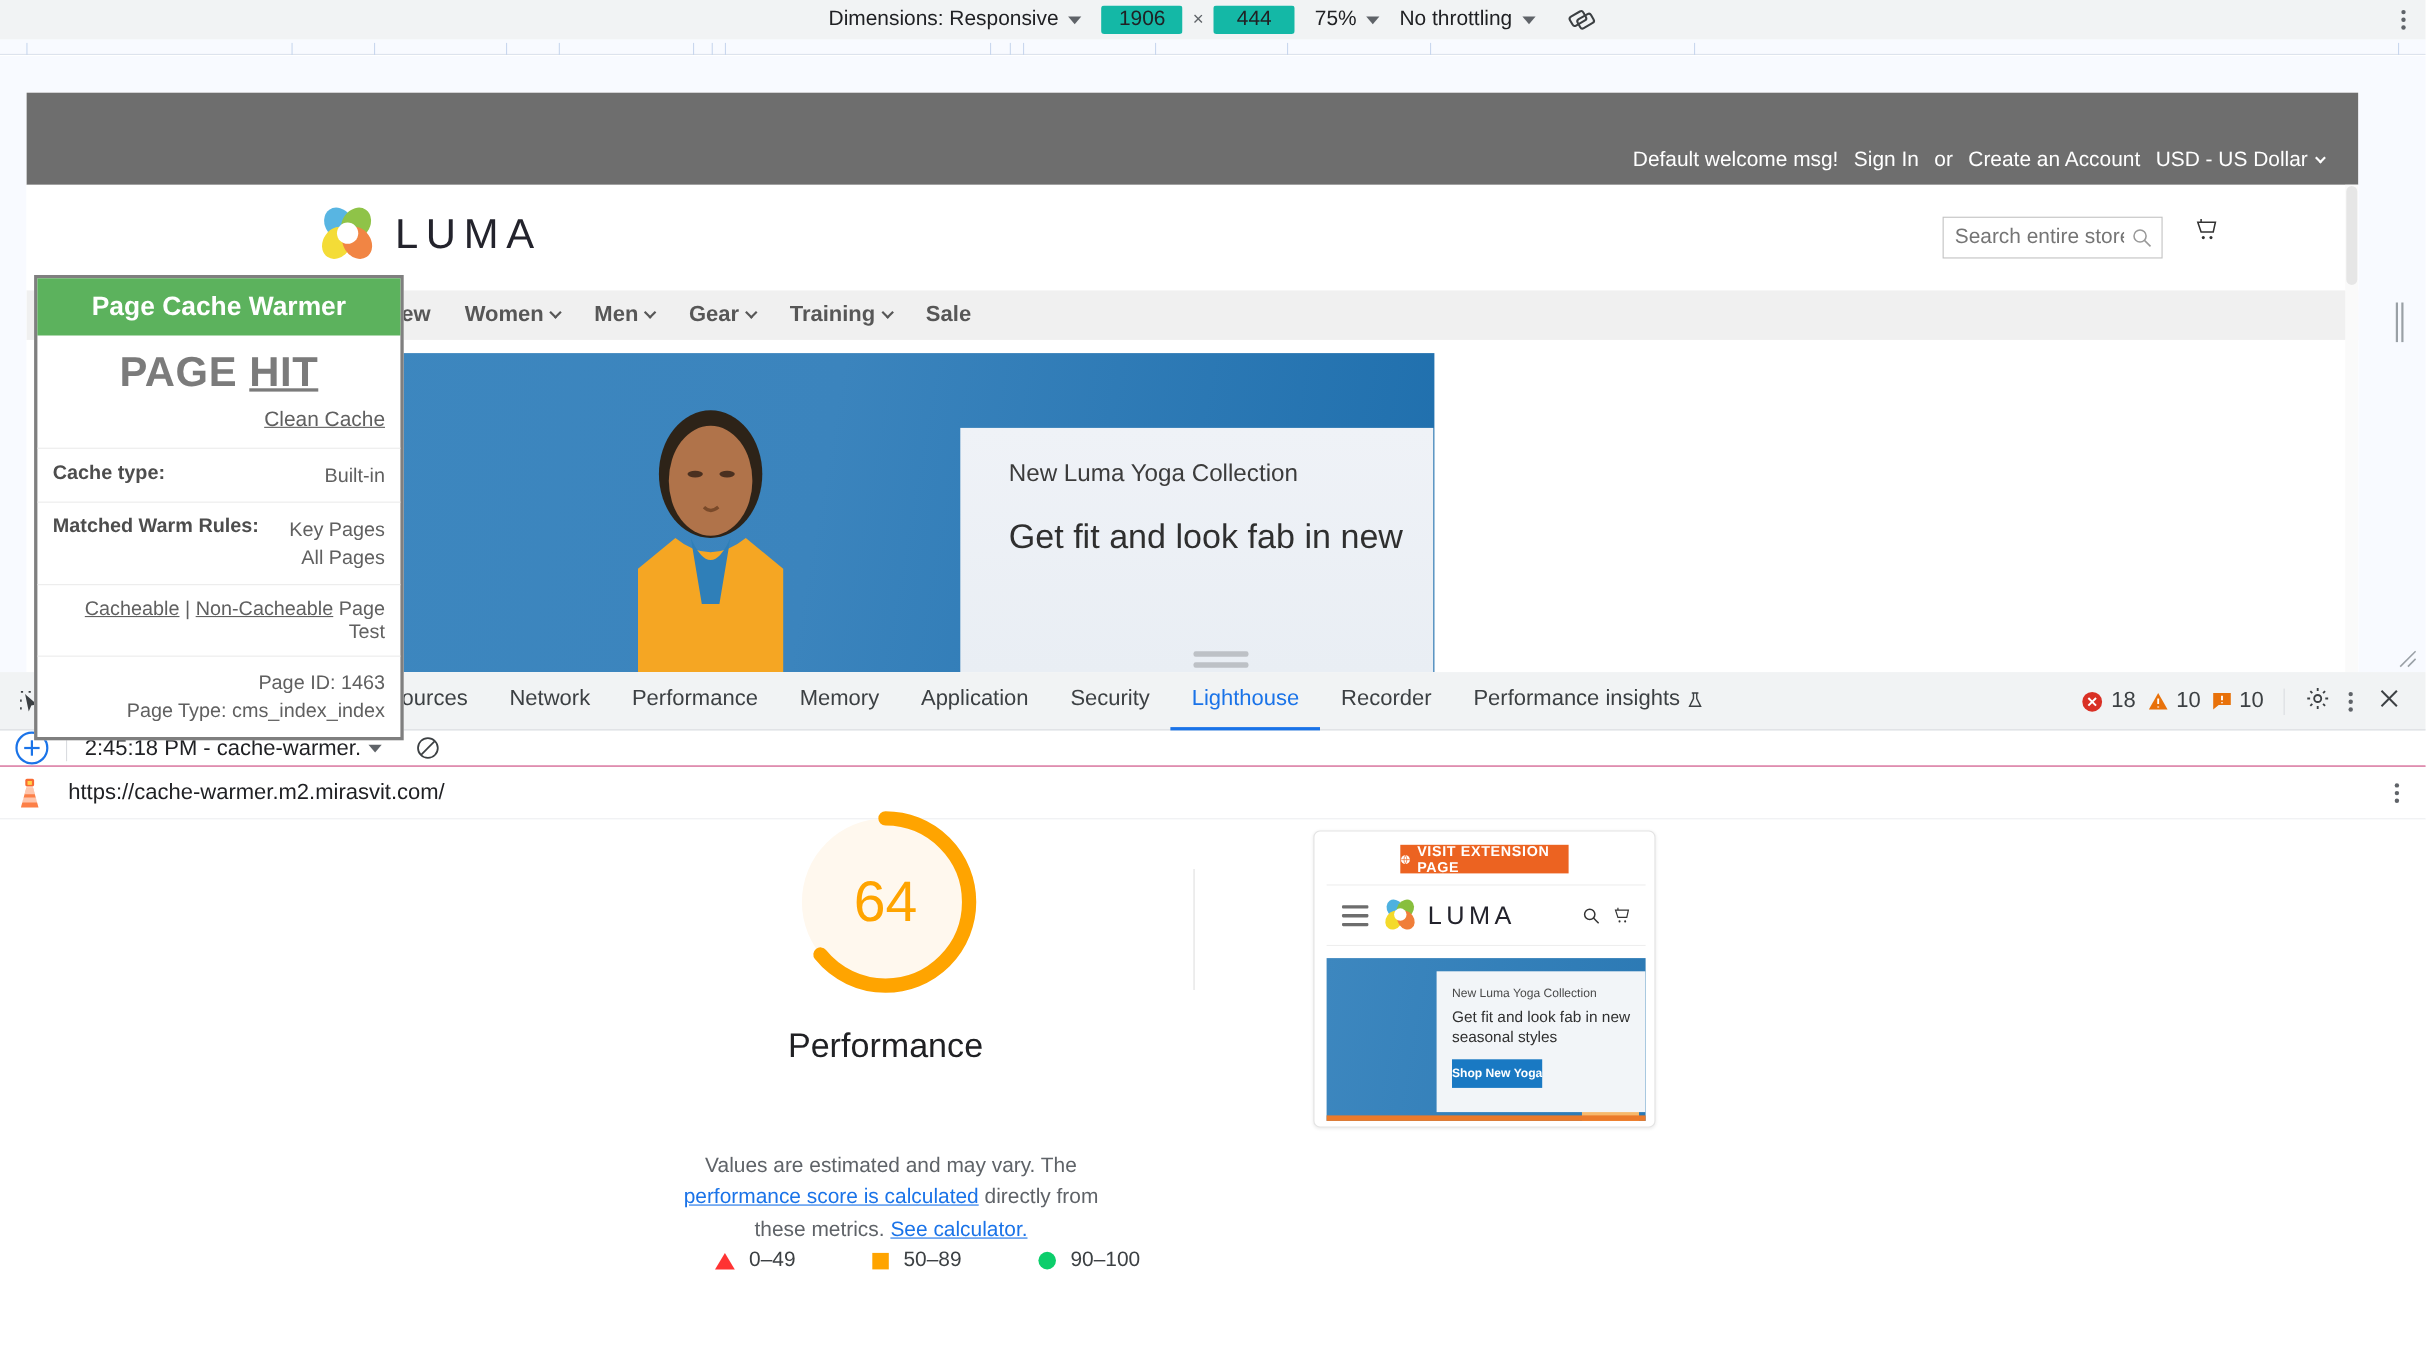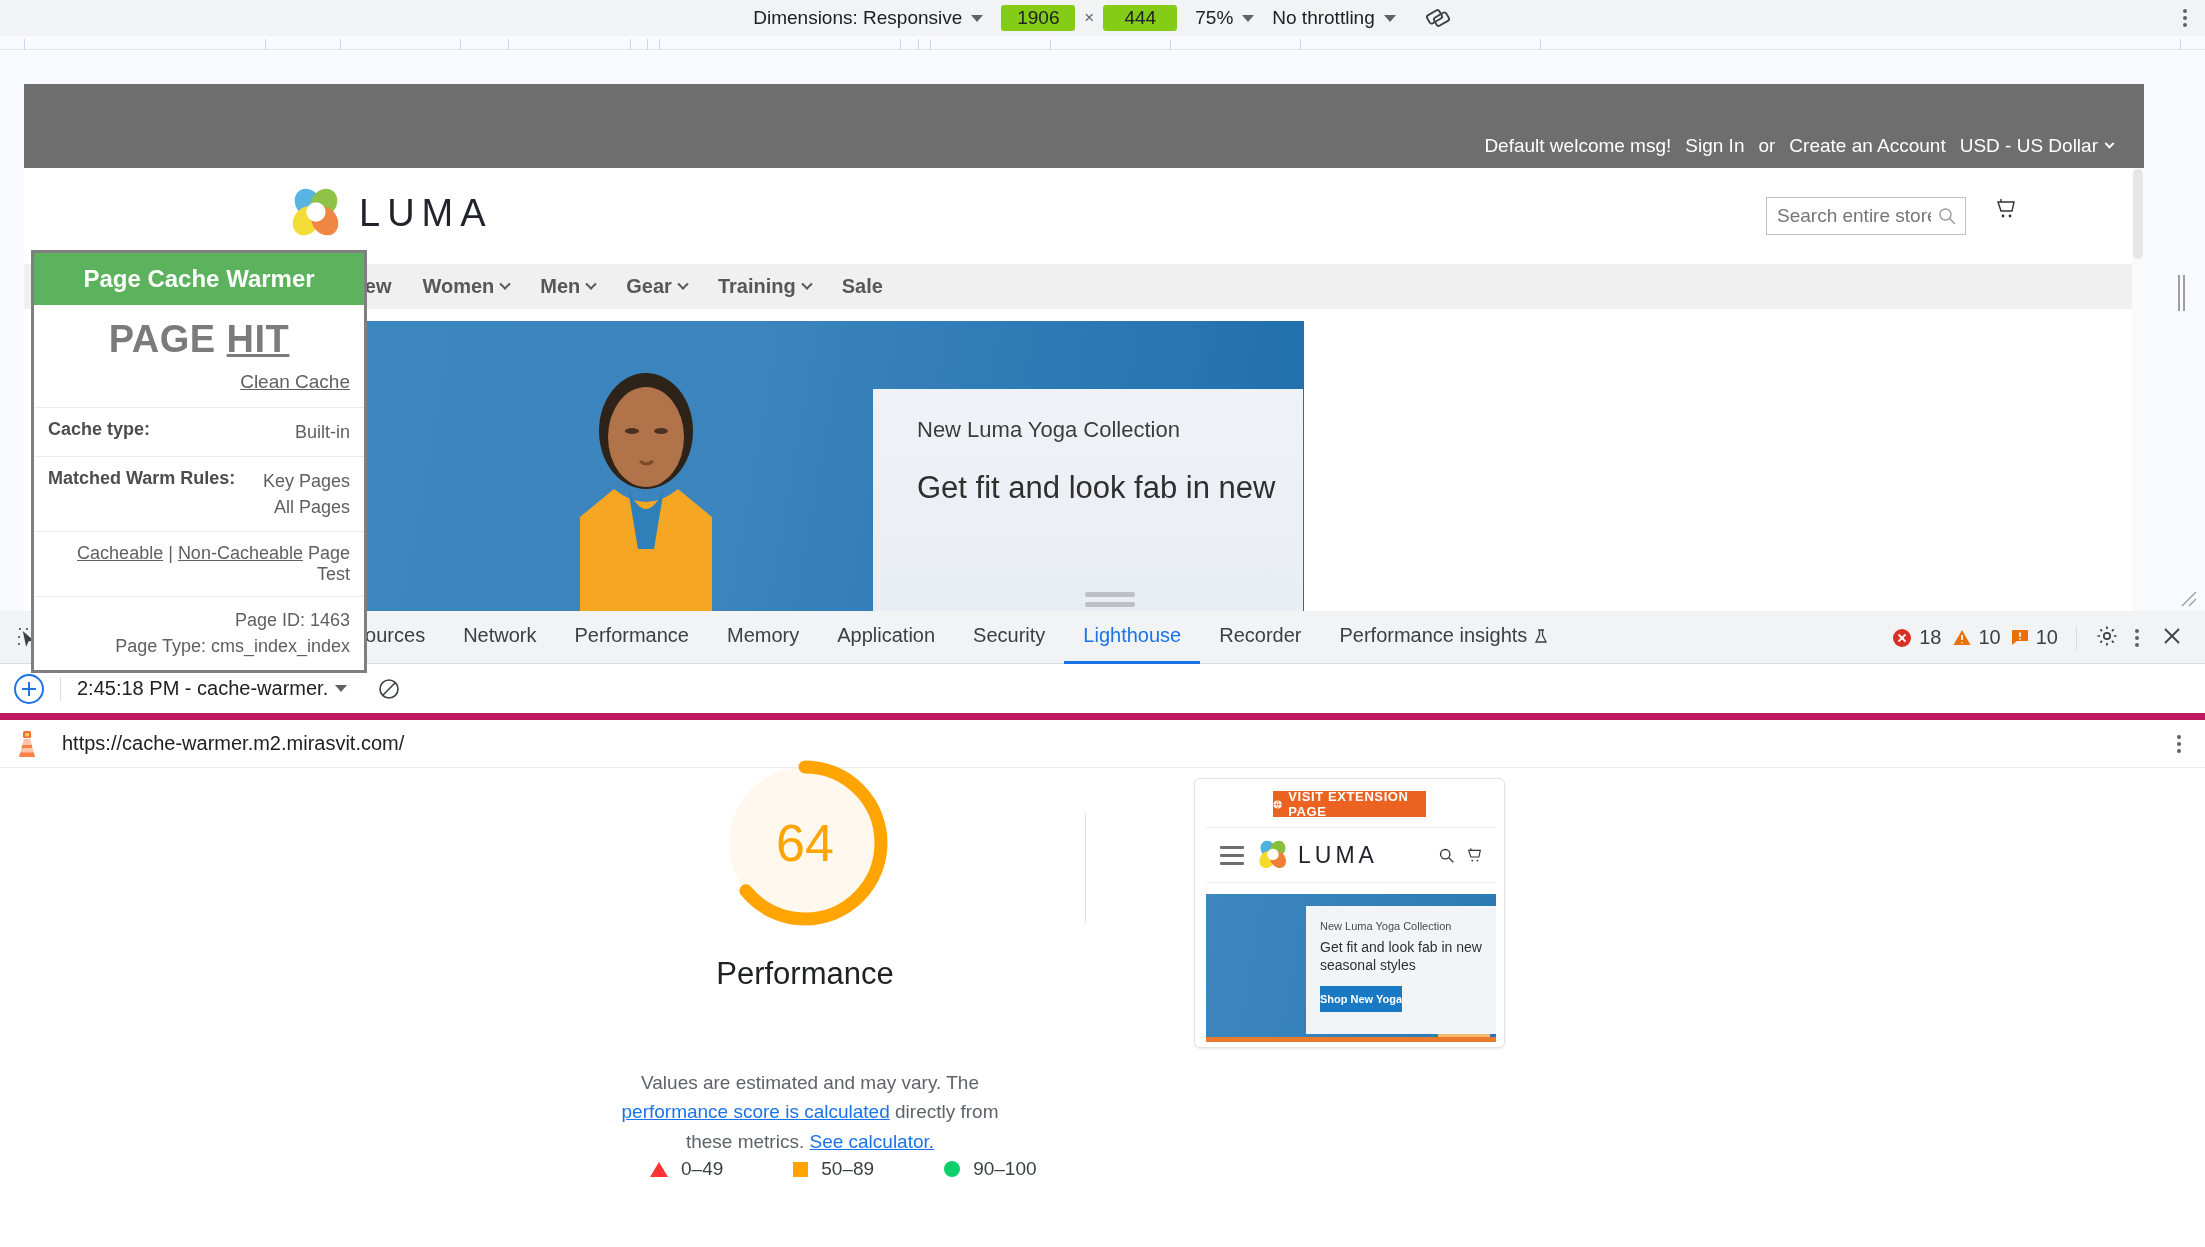--- a/index.html
+++ b/index.html
@@ -23,21 +23,21 @@
   .dt-label { white-space: nowrap; }
   .caret {
     display: inline-block; width: 0; height: 0;
     border-left: 6px solid transparent;
     border-right: 6px solid transparent;
     border-top: 7px solid #5f6368;
     margin-left: 2px;
   }
   .dt-input {
     width: 74px; height: 26px;
-    background: #84cc16; border: 1px solid transparent; border-radius: 3px;
+    background: #14b8a6; border: 1px solid transparent; border-radius: 3px;
     font-family: inherit; font-size: 19px; color: #202124;
     text-align: center; outline: none;
   }
   .dt-x { color: #5f6368; font-size: 17px; padding: 0 2px; }
   .rotate-icon { margin-left: 10px; display: flex; align-items: center; }
   .dt-menu-dots {
     position: absolute; right: 18px; top: 50%; transform: translateY(-50%);
     display: flex; flex-direction: column; gap: 3px; cursor: pointer;
   }
   .dt-menu-dots i { width: 4px; height: 4px; background: #5f6368; border-radius: 50%; display:block; }
@@ -243,23 +243,23 @@
     position: absolute; right: 16px; top: 0; height: 53px;
     display: flex; align-items: center; gap: 10px;
   }
   .count-chip { display: flex; align-items: center; gap: 7px; font-size: 20px; color: #3c4043; }
   .dt-divider { width: 1px; height: 24px; background: #dadce0; margin: 0 8px; }
   .kebab { display: flex; flex-direction: column; gap: 3px; cursor: pointer; padding: 6px; }
   .kebab i { width: 4px; height: 4px; border-radius: 50%; background: #5f6368; display: block; }
 
   
   .lh-toolbar {
-    height: 56px; width: 2205px;
+    height: 33px; width: 2205px;
     background: #ffffff;
-    border-bottom: 7px solid #be185d;
+    border-bottom: 1px solid #be185d;
     display: flex; align-items: center; padding-left: 8px; gap: 6px;
   }
   .lh-newbtn {
     width: 30px; height: 30px; border: 2px solid #1a73e8; border-radius: 50%;
     position: relative; margin: 0 8px 0 6px; cursor: pointer;
   }
   .lh-newbtn::before, .lh-newbtn::after {
     content: ""; position: absolute; background: #1a73e8;
   }
   .lh-newbtn::before { left: 6px; top: 12px; width: 14px; height: 2px; }

